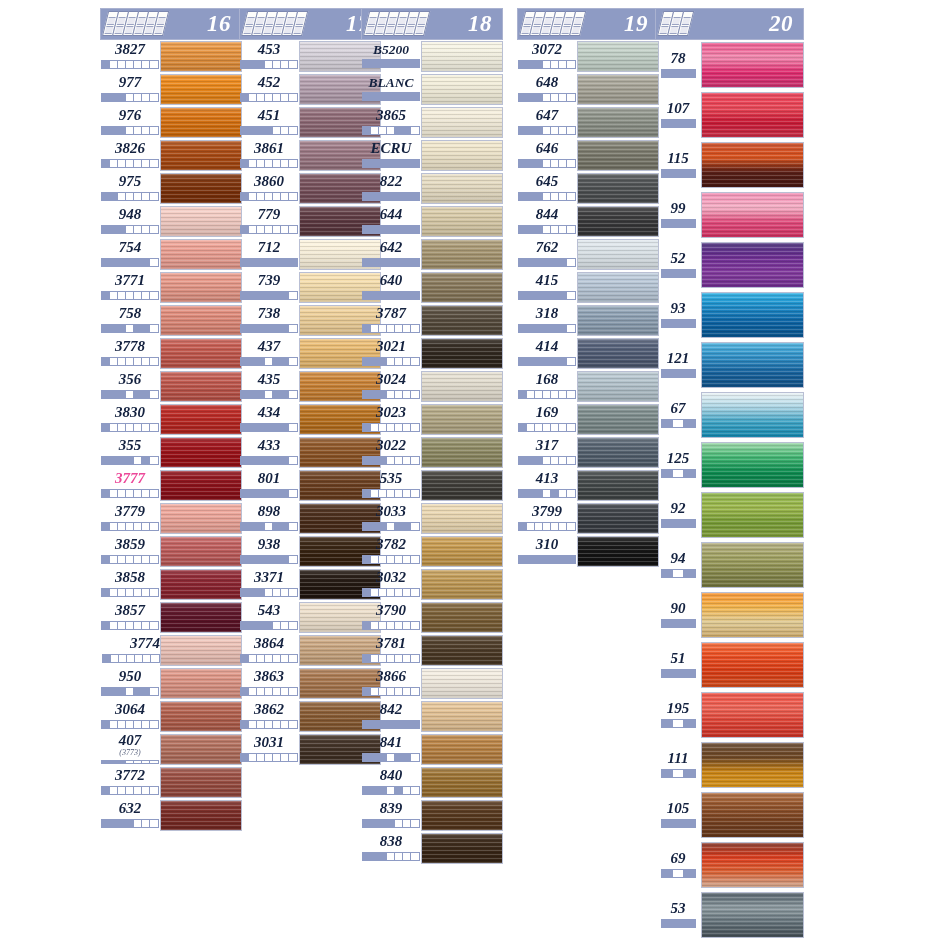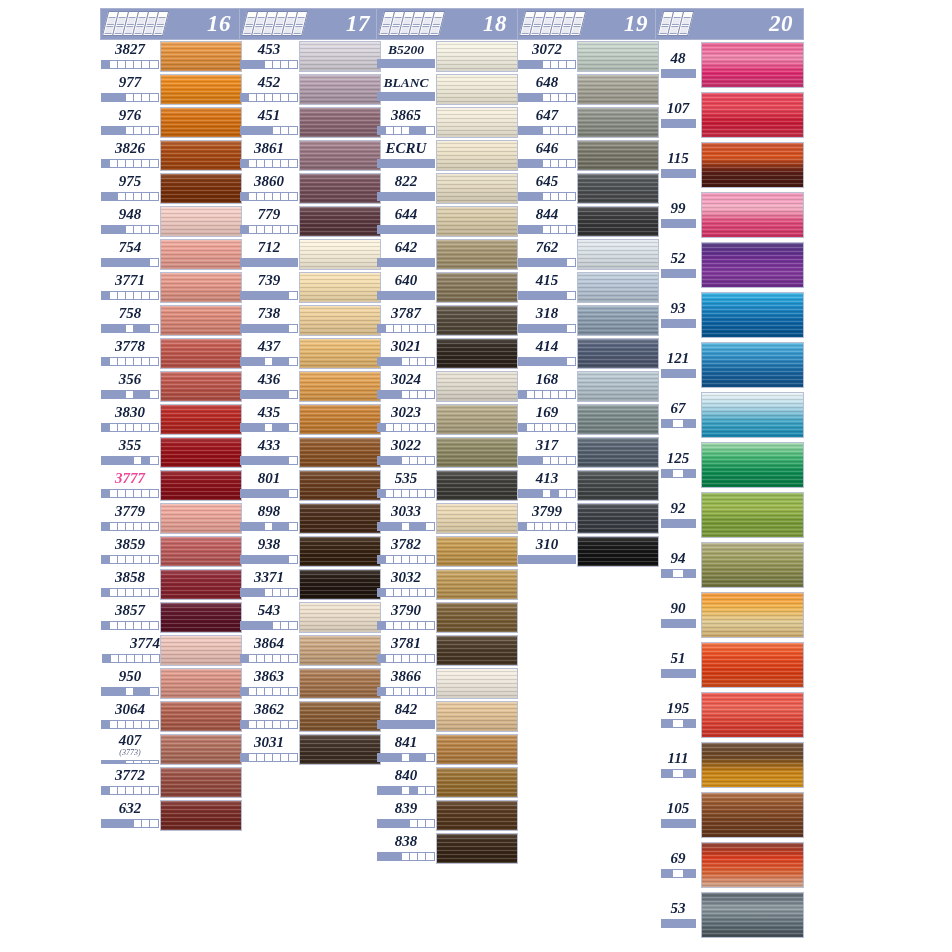--- a/index.html
+++ b/index.html
@@ -937,56 +937,56 @@
           <div class="swatch-cell">
             <div class="swatch" style="height: 31px; background: rgb(234, 187, 113);">
               <div class="thread"></div>
               <div class="sheen"></div>
             </div>
           </div>
         </div>
         <div class="row" style="height: 33px;">
           <div class="label-cell" style="width: 60px; flex-basis: 60px;">
             <div style="text-align: center;">
-              <div class="code" style="color: rgb(19, 33, 63);">436</div>
-            </div>
-            <div class="meter">
-              <div class="seg on"></div>
-              <div class="seg on"></div>
-              <div class="seg on"></div>
-              <div class="seg on"></div>
-              <div class="seg on"></div>
-              <div class="seg on"></div>
-              <div class="seg"></div>
-            </div>
-          </div>
-          <div class="swatch-cell">
-            <div class="swatch" style="height: 31px; background: rgb(227, 160, 78);">
-              <div class="thread"></div>
-              <div class="sheen"></div>
-            </div>
-          </div>
-        </div>
-        <div class="row" style="height: 33px;">
-          <div class="label-cell" style="width: 60px; flex-basis: 60px;">
-            <div style="text-align: center;">
               <div class="code" style="color: rgb(19, 33, 63);">435</div>
             </div>
             <div class="meter">
               <div class="seg on"></div>
               <div class="seg on"></div>
               <div class="seg on"></div>
               <div class="seg"></div>
               <div class="seg on"></div>
               <div class="seg on"></div>
               <div class="seg"></div>
             </div>
           </div>
           <div class="swatch-cell">
             <div class="swatch" style="height: 31px; background: rgb(203, 130, 52);">
+              <div class="thread"></div>
+              <div class="sheen"></div>
+            </div>
+          </div>
+        </div>
+        <div class="row" style="height: 33px;">
+          <div class="label-cell" style="width: 60px; flex-basis: 60px;">
+            <div style="text-align: center;">
+              <div class="code" style="color: rgb(19, 33, 63);">434</div>
+            </div>
+            <div class="meter">
+              <div class="seg on"></div>
+              <div class="seg on"></div>
+              <div class="seg on"></div>
+              <div class="seg on"></div>
+              <div class="seg on"></div>
+              <div class="seg on"></div>
+              <div class="seg"></div>
+            </div>
+          </div>
+          <div class="swatch-cell">
+            <div class="swatch" style="height: 31px; background: rgb(185, 112, 29);">
               <div class="thread"></div>
               <div class="sheen"></div>
             </div>
           </div>
         </div>
         <div class="row" style="height: 33px;">
           <div class="label-cell" style="width: 60px; flex-basis: 60px;">
             <div style="text-align: center;">
               <div class="code" style="color: rgb(19, 33, 63);">433</div>
             </div>
@@ -1200,21 +1200,21 @@
           </div>
           <div class="swatch-cell">
             <div class="swatch" style="height: 31px; background: rgb(64, 48, 36);">
               <div class="thread"></div>
               <div class="sheen"></div>
             </div>
           </div>
         </div>
       </div>
     </div>
-    <div class="column" style="left: 376px; width: 142px;">
+    <div class="column" style="left: 361px; width: 142px;">
       <div class="col-header" style="background: rgb(142, 155, 196);">
         <div class="skein-icon">
           <div class="sk"></div>
           <div class="sk"></div>
           <div class="sk"></div>
           <div class="sk"></div>
           <div class="sk"></div>
           <div class="sk"></div>
         </div>
         <div class="col-number" style="color: rgb(255, 255, 255);">18</div>
@@ -2145,21 +2145,21 @@
           <div class="sk"></div>
           <div class="sk"></div>
           <div class="sk"></div>
         </div>
         <div class="col-number" style="color: rgb(255, 255, 255);">20</div>
       </div>
       <div class="rows">
         <div class="row" style="height: 50px;">
           <div class="label-cell" style="width: 46px; flex-basis: 46px;">
             <div style="text-align: center;">
-              <div class="code" style="color: rgb(19, 33, 63);">48</div>
+              <div class="code" style="color: rgb(19, 33, 63);">78</div>
             </div>
             <div class="meter wide">
               <div class="seg on"></div>
               <div class="seg on"></div>
               <div class="seg on"></div>
             </div>
           </div>
           <div class="swatch-cell">
             <div class="swatch" style="height: 46px; background: linear-gradient(rgb(232, 68, 127) 0%, rgb(242, 135, 174) 33%, rgb(239, 47, 119) 67%, rgb(226, 58, 125) 100%);">
               <div class="thread"></div>

